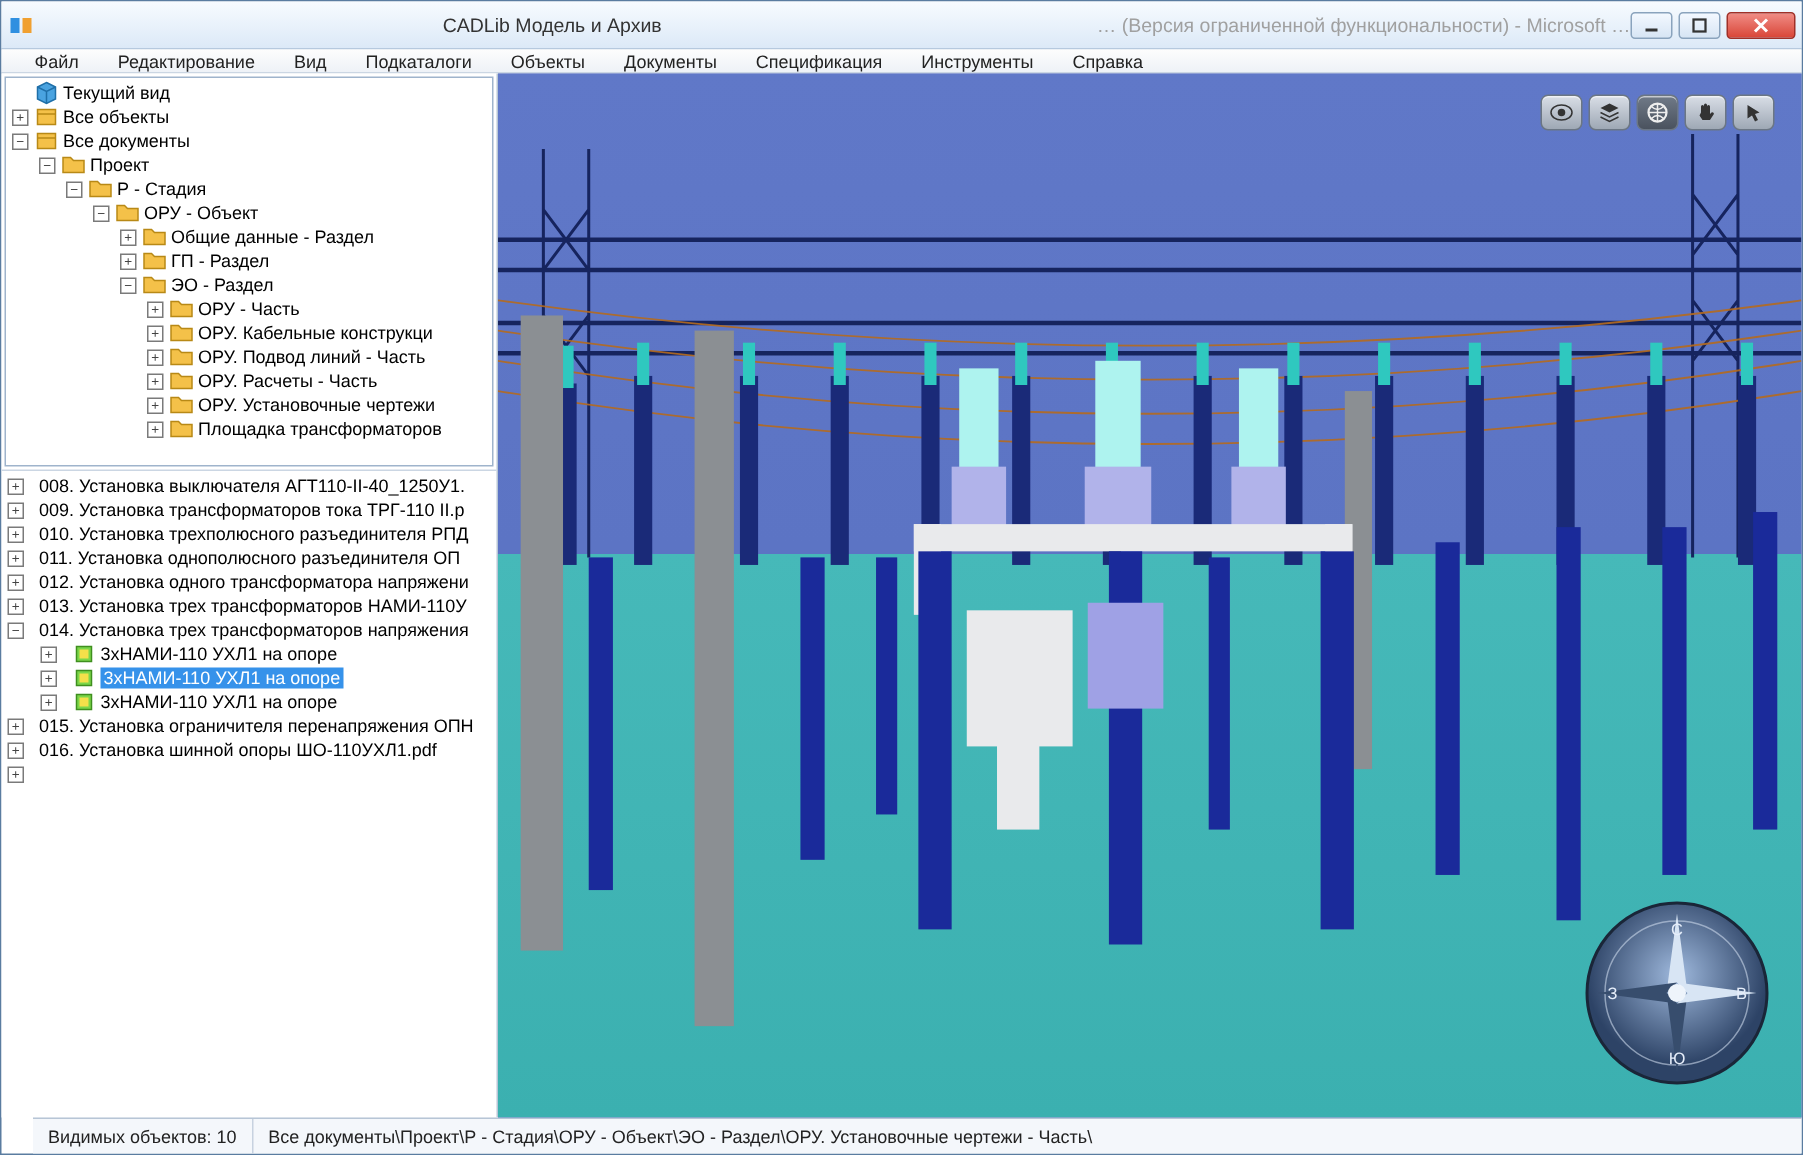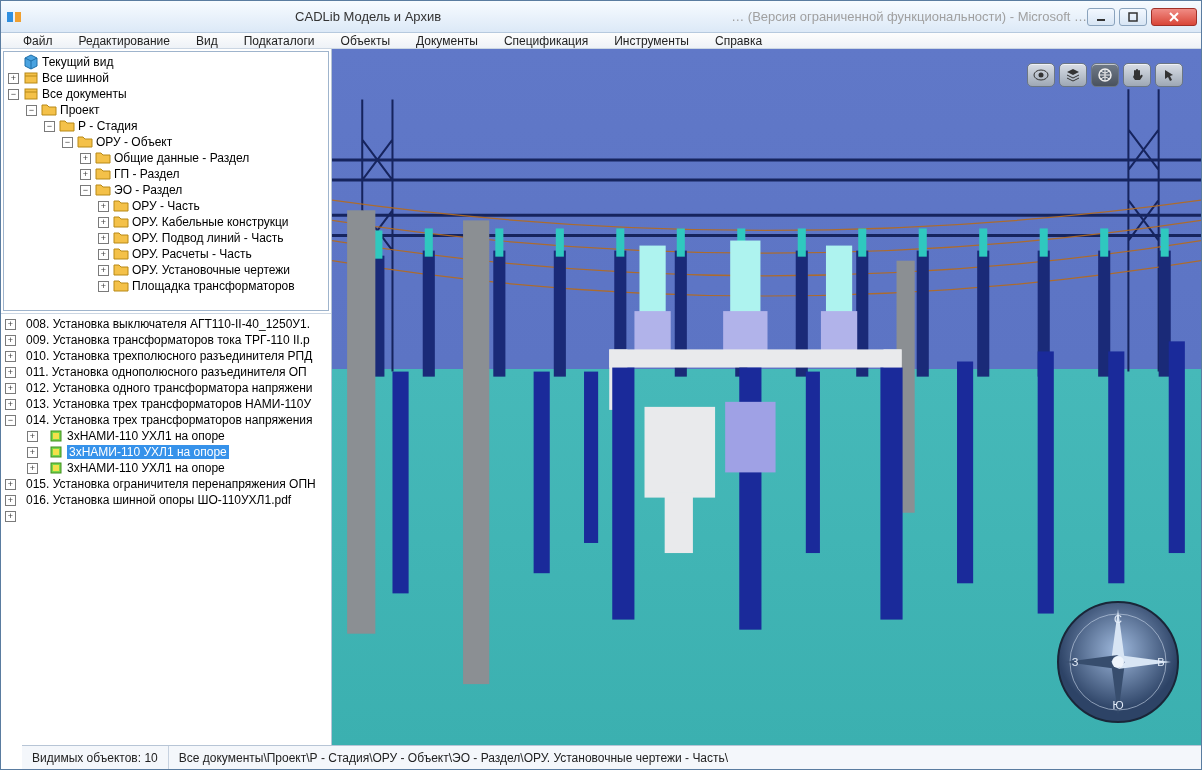--- a/index.html
+++ b/index.html
@@ -104,21 +104,21 @@
               <span class="label">Текущий вид</span>
             </div>
             <div class="node" style="padding-left: 4px;">
               <span class="toggle">+</span>
               <span class="ico foldericon">
                 <svg viewBox="0 0 16 16">
                   <rect x="2" y="3" width="12" height="10" fill="#f4c149" stroke="#b88916"></rect>
                   <line x1="2" y1="6" x2="14" y2="6" stroke="#b88916"></line>
                 </svg>
               </span>
-              <span class="label">Все шинной</span>
+              <span class="label">Все объекты</span>
             </div>
             <div class="node" style="padding-left: 4px;">
               <span class="toggle">−</span>
               <span class="ico foldericon">
                 <svg viewBox="0 0 16 16">
                   <rect x="2" y="3" width="12" height="10" fill="#f4c149" stroke="#b88916"></rect>
                   <line x1="2" y1="6" x2="14" y2="6" stroke="#b88916"></line>
                 </svg>
               </span>
               <span class="label">Все документы</span>

